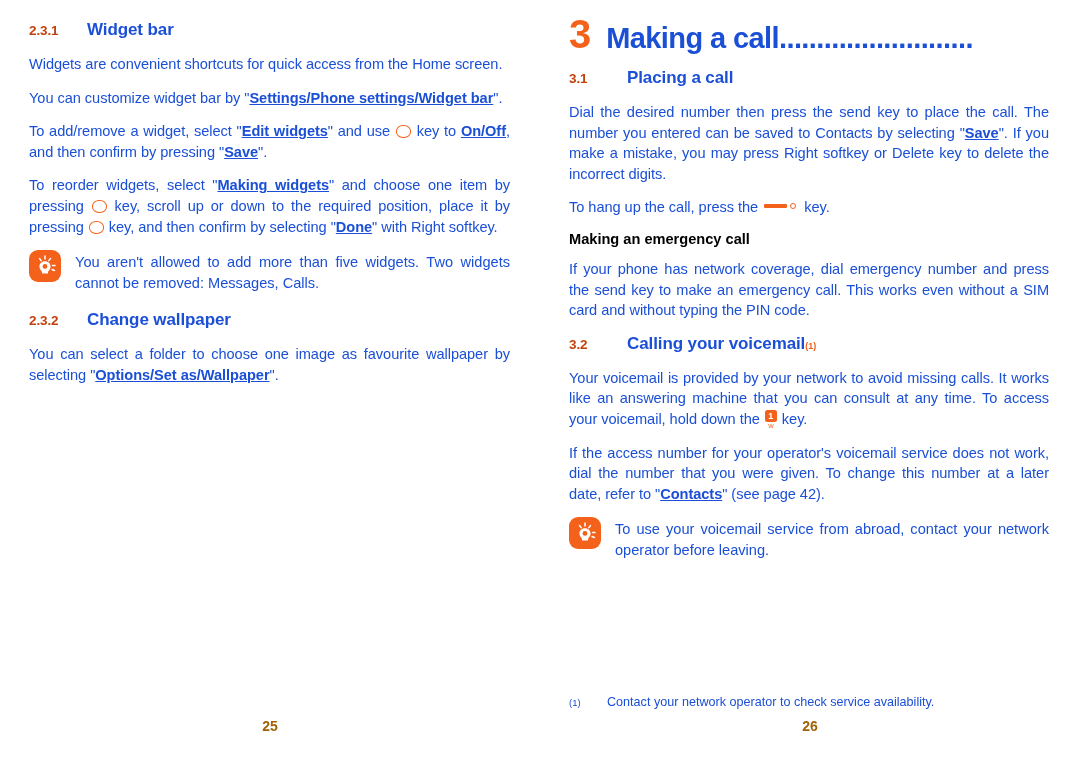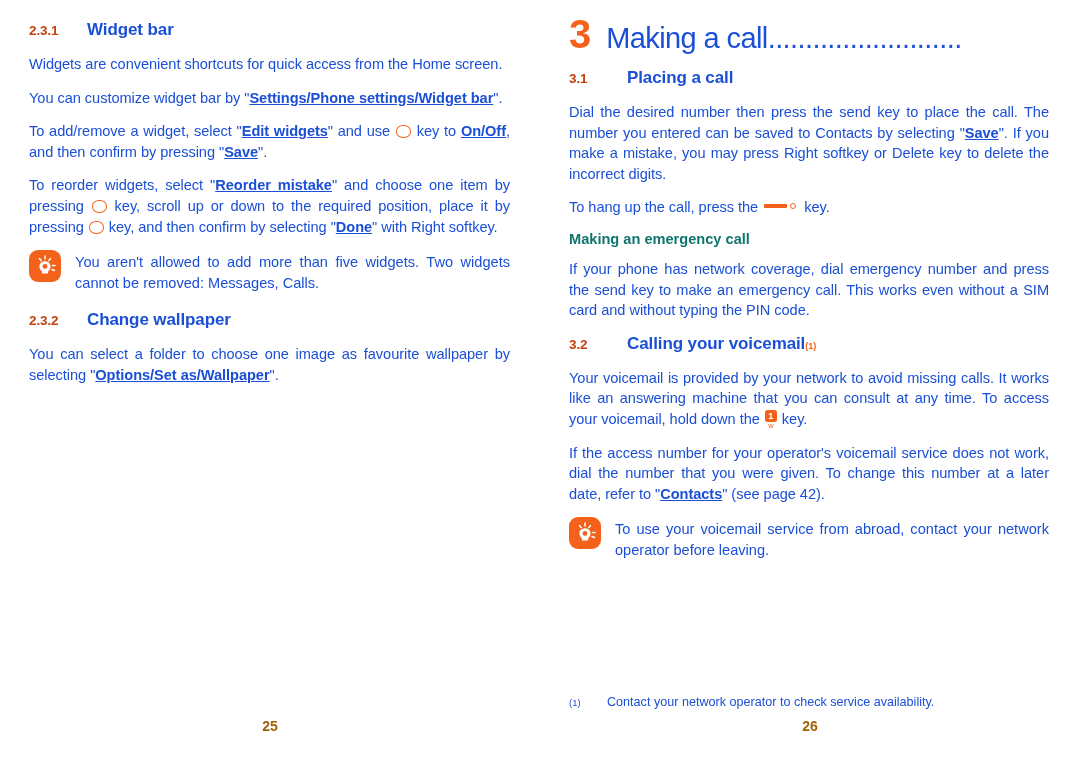--- a/index.html
+++ b/index.html
@@ -74,28 +74,28 @@
     color: #f4611a;
     font-size: 40px;
     font-weight: bold;
     line-height: 40px;
     margin-right: 16px;
     letter-spacing: -1px;
   }
   .chapter-title {
     color: #1a4fd6;
     font-size: 29px;
-    font-weight: normal;
+    font-weight: bold;
     line-height: 34px;
     letter-spacing: -0.6px;
     overflow: hidden;
   }
 
   .subhead {
-    color: #0f766e;
+    color: #000000;
     font-weight: bold;
     font-size: 14.6px;
     margin: 0 0 12px 0;
   }
 
   .sup {
     font-size: 9px;
     vertical-align: super;
     color: #f4611a;
     font-weight: bold;
@@ -231,21 +231,21 @@
       <span class="sec-num">2.3.1</span>
       <span class="sec-title">Widget bar</span>
     </div>
 
     <p class="body">Widgets are convenient shortcuts for quick access from the Home screen.</p>
 
     <p class="body"><span>You can customize widget bar by "</span><b>Settings/Phone settings/Widget bar</b><span>".</span></p>
 
     <p class="body"><span>To add/remove a widget, select "</span><b>Edit widgets</b><span>" and use </span><span class="key-ok"></span><span> key to </span><b>On/Off</b><span>, and then confirm by pressing "</span><b>Save</b><span>".</span></p>
 
-    <p class="body"><span>To reorder widgets, select "</span><b>Reorder mistake</b><span>" and choose one item by pressing </span><span class="key-ok"></span><span> key, scroll up or down to the required position, place it by pressing </span><span class="key-ok"></span><span> key, and then confirm by selecting "</span><b>Done</b><span>" with Right softkey.</span></p>
+    <p class="body"><span>To reorder widgets, select "</span><b>Making widgets</b><span>" and choose one item by pressing </span><span class="key-ok"></span><span> key, scroll up or down to the required position, place it by pressing </span><span class="key-ok"></span><span> key, and then confirm by selecting "</span><b>Done</b><span>" with Right softkey.</span></p>
 
     <div class="note">
       <div class="note-icon">
         <svg width="32" height="32" viewBox="0 0 32 32" aria-hidden="true">
           <g stroke="#ffffff" stroke-width="1.5" stroke-linecap="round" fill="none">
             <line x1="16" y1="6" x2="16" y2="9"></line>
             <line x1="10.5" y1="8.5" x2="12.2" y2="10.6"></line>
             <line x1="21.5" y1="8.5" x2="19.8" y2="10.6"></line>
             <line x1="23.5" y1="15.5" x2="26" y2="15.5"></line>
             <line x1="23" y1="19.5" x2="25.5" y2="20.5"></line>

